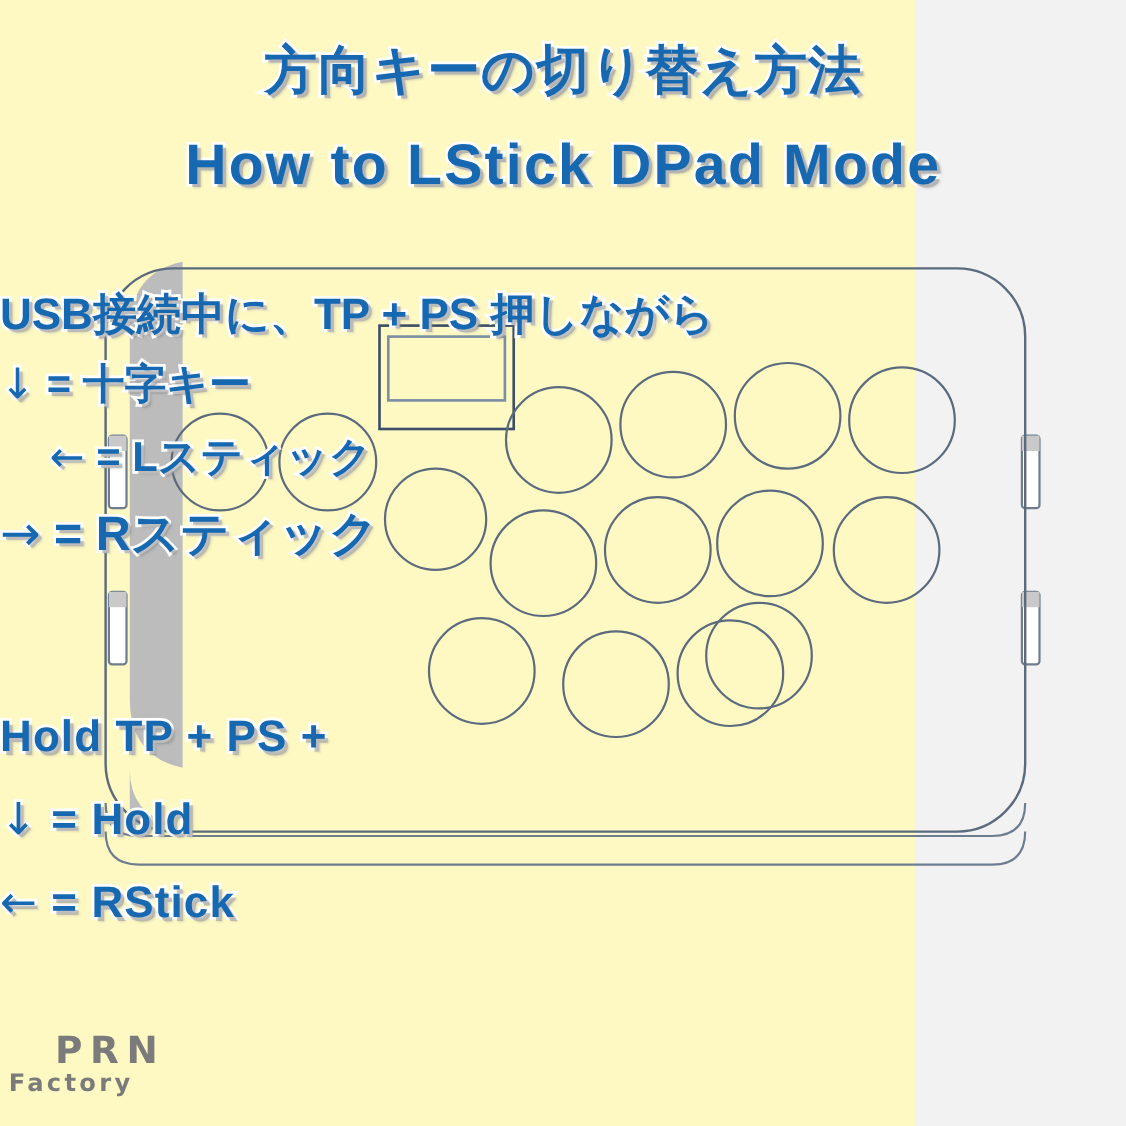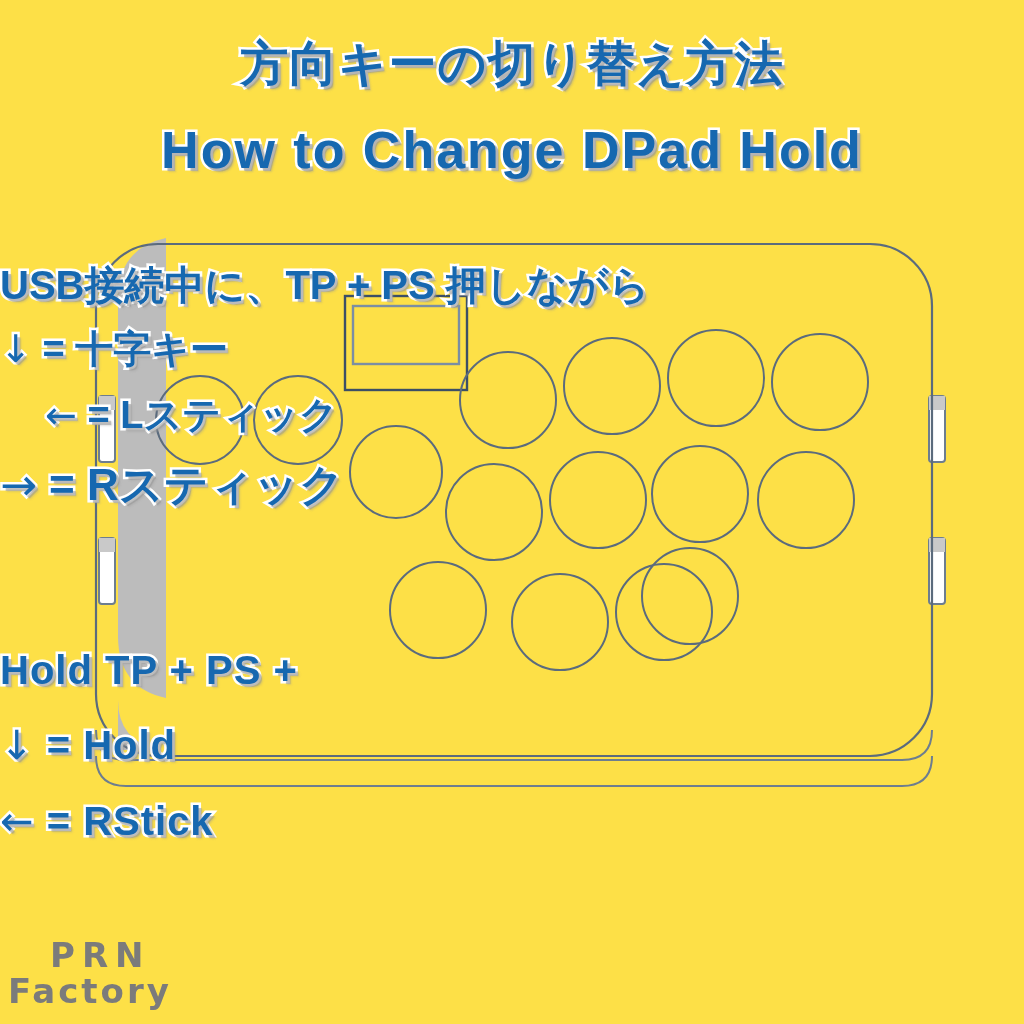--- a/index.html
+++ b/index.html
@@ -11,23 +11,23 @@
     height: 1024px;
     background: #f2f2f2;
     font-family: "Liberation Sans", sans-serif;
     overflow: hidden;
     position: relative;
   }
 
   #stage {
     position: absolute;
     left: 0; top: 0;
-    width: 1024px;
-    height: 1024px;
-    background: #fde047;
+    width: 832px;
+    height: 1024px;
+    background: #fef9c3;
   }
 
   
   .device-layer {
     position: absolute;
     left: 0; top: 0;
     width: 1024px;
     height: 1024px;
     z-index: 1;
   }
@@ -109,21 +109,21 @@
     font-family: "DejaVu Sans", sans-serif;
     font-weight: bold;
     line-height: 1.05;
   }
   .brand-prn {
     font-size: 34px;
     letter-spacing: 7px;
     margin-left: 36px;
   }
   .brand-factory {
-    font-size: 34px;
+    font-size: 22px;
     letter-spacing: 3px;
     margin-left: -6px;
   }
 </style>
 </head>
 <body>
 
 <div id="stage">
 
   <div class="device-layer">
@@ -175,21 +175,21 @@
       <circle cx="560" cy="622" r="48" fill="none" stroke="#5b6b7d" stroke-width="2"></circle>
       <circle cx="664" cy="612" r="48" fill="none" stroke="#5b6b7d" stroke-width="2"></circle>
       <circle cx="690" cy="596" r="48" fill="none" stroke="#5b6b7d" stroke-width="2"></circle>
     </svg>
   </div>
 
   <div class="text-layer">
 
     <div class="title-jp">方向キーの切り替え方法</div>
 
-    <div class="title-en">How to Change DPad Hold</div>
+    <div class="title-en">How to LStick DPad Mode</div>
 
     <div class="line jp-head">USB接続中に、TP + PS 押しながら</div>
 
     <div class="line jp-map-1">
       <span class="arrow-glyph">↓</span>
       <span>=</span>
       <span>十字キー</span>
     </div>
 
     <div class="line jp-map-2">

